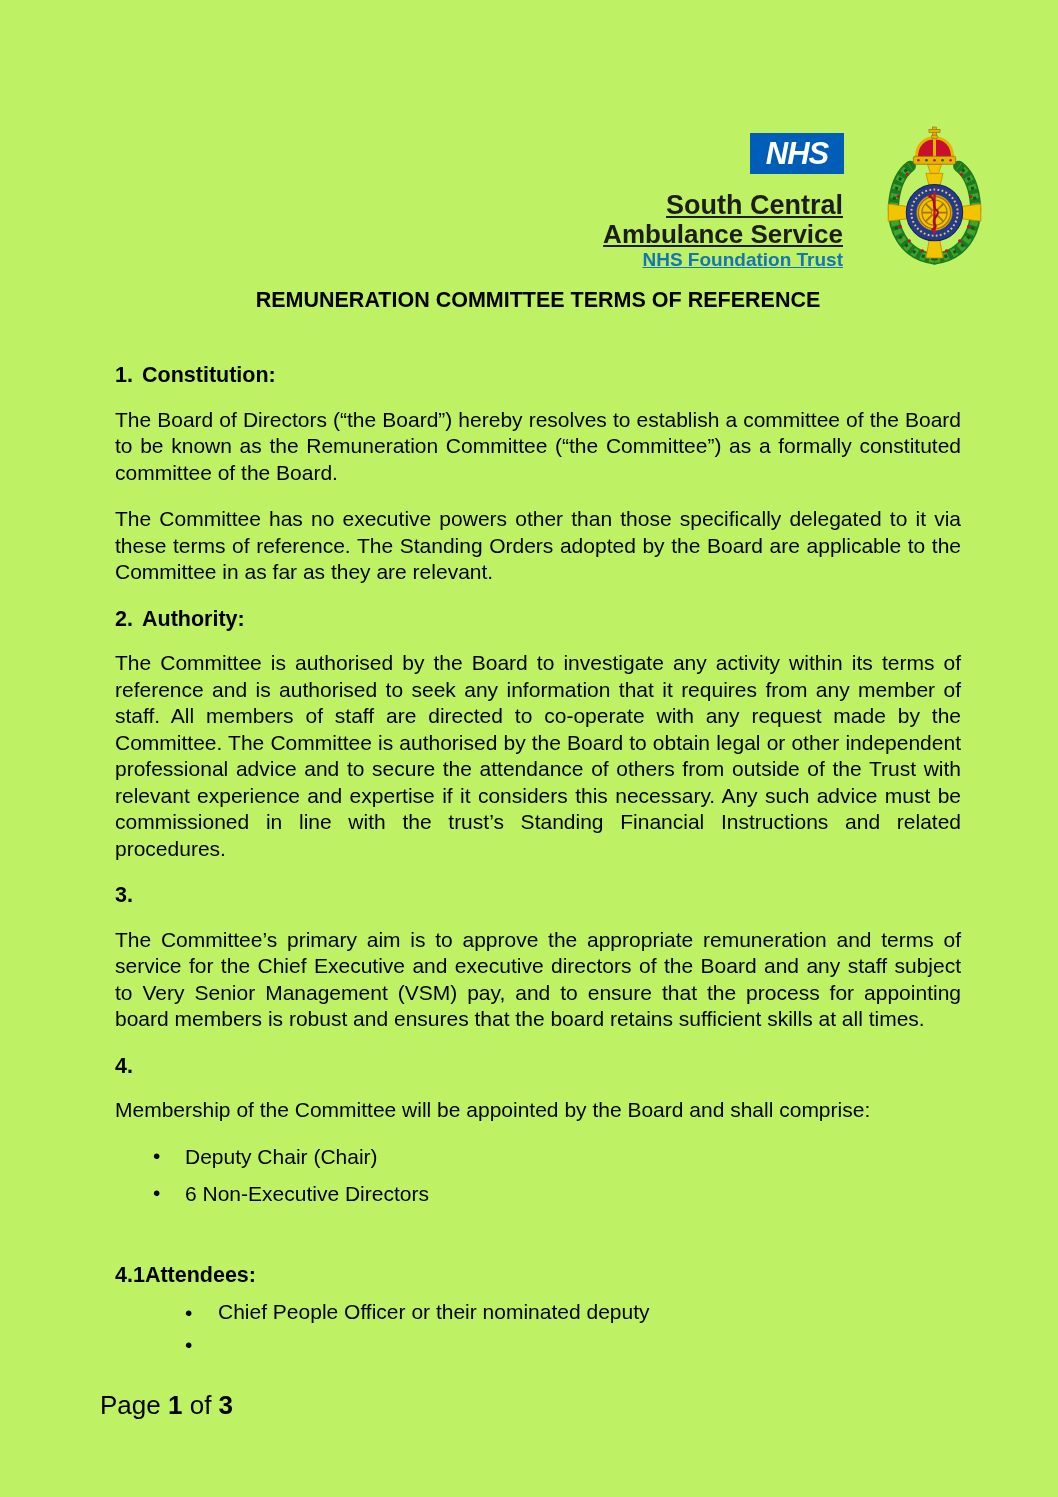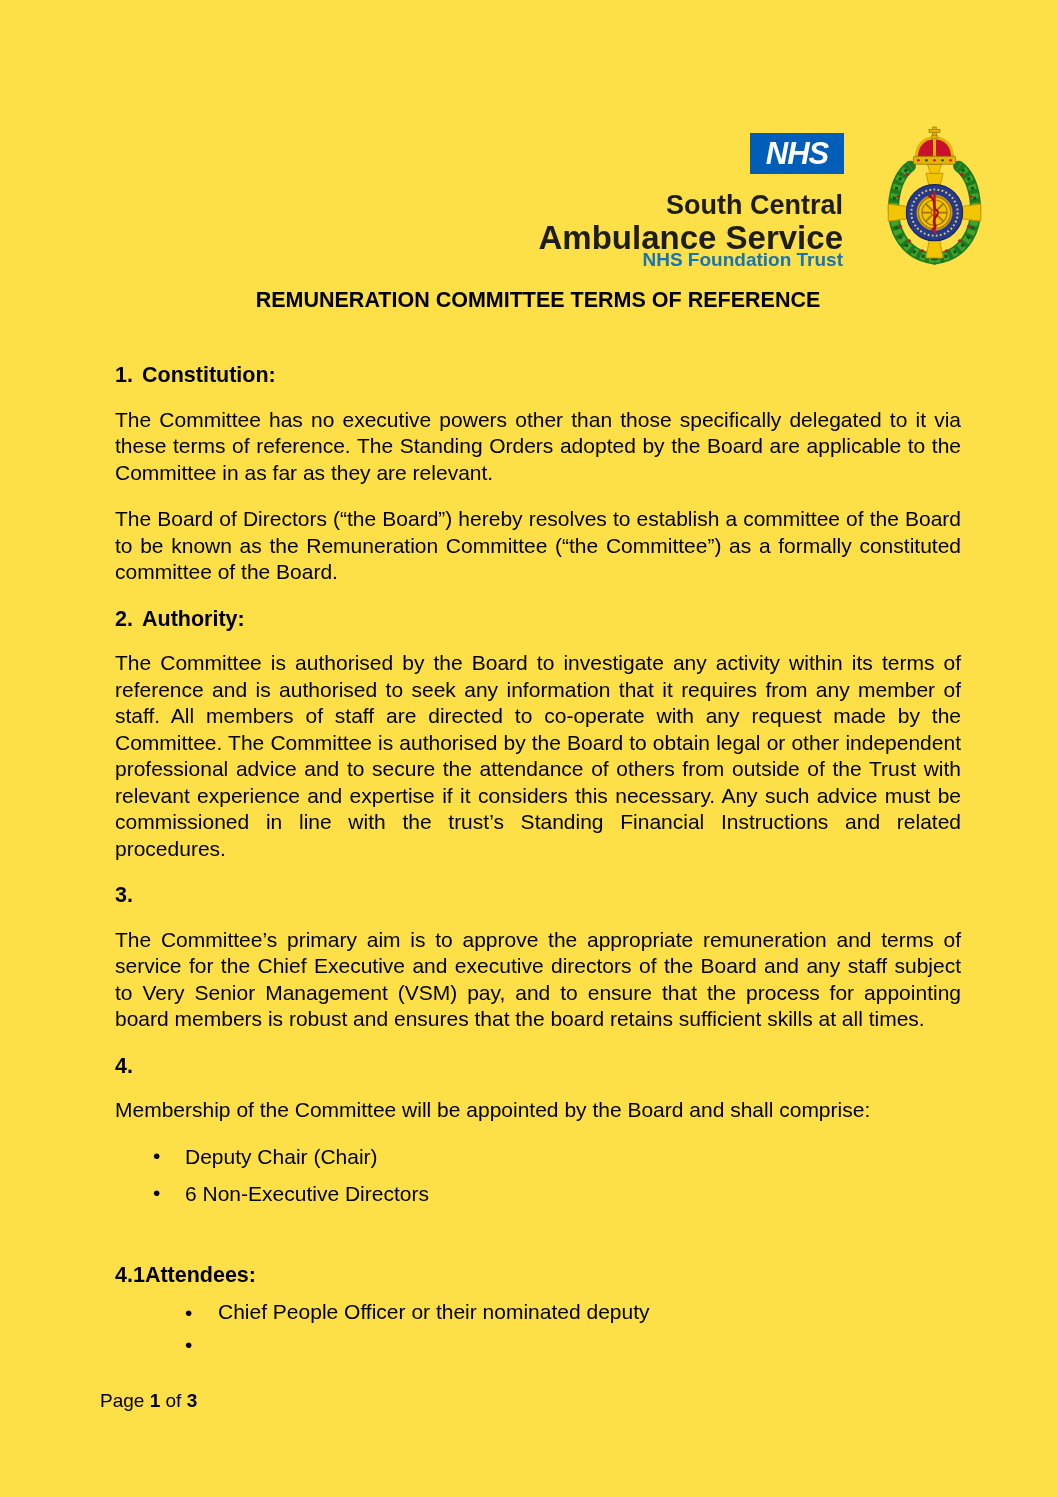--- a/index.html
+++ b/index.html
@@ -1,30 +1,30 @@
 <!DOCTYPE html>
 <html><head>
 <meta charset="utf-8">
 <style>
   * { box-sizing: border-box; }
   html,body { margin:0; padding:0; background:#ffffff; }
   .page {
-    position:relative; width:1058px; height:1497px; background:#fde047;
+    position:relative; width:1058px; height:1497px; background:#bef264;
     font-family:"Liberation Sans", sans-serif; color:#000; overflow:hidden;
   }
 
   
   .nhs-box {
     position:absolute; left:750px; top:133px; width:94px; height:41px;
     background:#005eb8; color:#fff; display:flex; align-items:center; justify-content:center;
     font-weight:bold; font-style:italic; font-size:31px; letter-spacing:-1px;
   }
-  .org-line { position:absolute; right:215px; text-align:right; font-weight:bold; color:#1d1d1b; line-height:1; white-space:nowrap; }
+  .org-line { position:absolute; right:215px; text-align:right; font-weight:bold; color:#1d1d1b; line-height:1; white-space:nowrap;text-decoration:underline; }
   .org-line.l1 { top:192px; font-size:27px; }
-  .org-line.l2 { top:221px; font-size:33px; }
+  .org-line.l2 { top:221px; font-size:26px; }
   .org-line.l3 { top:250px; font-size:19px; color:#1674b9; }
   .crest { position:absolute; left:884px; top:126px; width:101px; height:143px; }
 
   
   .doc-title {
     position:absolute; top:288px; left:115px; width:846px; margin:0;
     text-align:center; font-size:21.5px; font-weight:bold;
   }
   .content {
     position:absolute; top:362px; left:115px; width:846px;
@@ -39,21 +39,21 @@
   .content .h2.sub { margin-bottom:8px; }
   .content .h2.sub .hnum { min-width:26px; }
 
   ul.bullets { list-style:none; margin:6px 0 20px 38px; padding:0; }
   ul.bullets li { position:relative; padding-left:32px; line-height:26.5px; margin-bottom:11px; }
   ul.bullets li .bullet-glyph { position:absolute; left:0; top:-1px; font-size:21px; }
   ul.bullets.sub { margin-left:70px; margin-top:0; }
   ul.bullets.sub li { padding-left:33px; line-height:31px; text-align:justify; margin-bottom:1px; }
   ul.bullets.sub li .bullet-glyph { top:1px; }
 
-  .footer { position:absolute; left:100px; top:1390px; font-size:19px; color:#000;text-align:right; }
+  .footer { position:absolute; left:100px; top:1390px; font-size:26px; color:#000;text-align:right; }
   .footer b { font-weight:bold; }
 </style>
 </head>
 <body>
 
 <div class="page">
 
   <div class="nhs-box">
     <span>NHS</span>
   </div>
@@ -130,22 +130,22 @@
   </svg>
 
   <h1 class="doc-title">REMUNERATION COMMITTEE TERMS OF REFERENCE</h1>
 
   <div class="content">
 
     <div class="h2">
       <span class="hnum">1.</span>
       <span>Constitution:</span>
     </div>
+    <p>The Board of Directors (“the Board”) hereby resolves to establish a committee of the Board to be known as the Remuneration Committee (“the Committee”) as a formally constituted committee of the Board.</p>
     <p>The Committee has no executive powers other than those specifically delegated to it via these terms of reference. The Standing Orders adopted by the Board are applicable to the Committee in as far as they are relevant.</p>
-    <p>The Board of Directors (“the Board”) hereby resolves to establish a committee of the Board to be known as the Remuneration Committee (“the Committee”) as a formally constituted committee of the Board.</p>
 
     <div class="h2">
       <span class="hnum">2.</span>
       <span>Authority:</span>
     </div>
     <p>The Committee is authorised by the Board to investigate any activity within its terms of reference and is authorised to seek any information that it requires from any member of staff. All members of staff are directed to co-operate with any request made by the Committee. The Committee is authorised by the Board to obtain legal or other independent professional advice and to secure the attendance of others from outside of the Trust with relevant experience and expertise if it considers this necessary.  Any such advice must be commissioned in line with the trust’s Standing Financial Instructions and related procedures.</p>
 
     <div class="h2">
       <span class="hnum">3.</span>
     </div>

